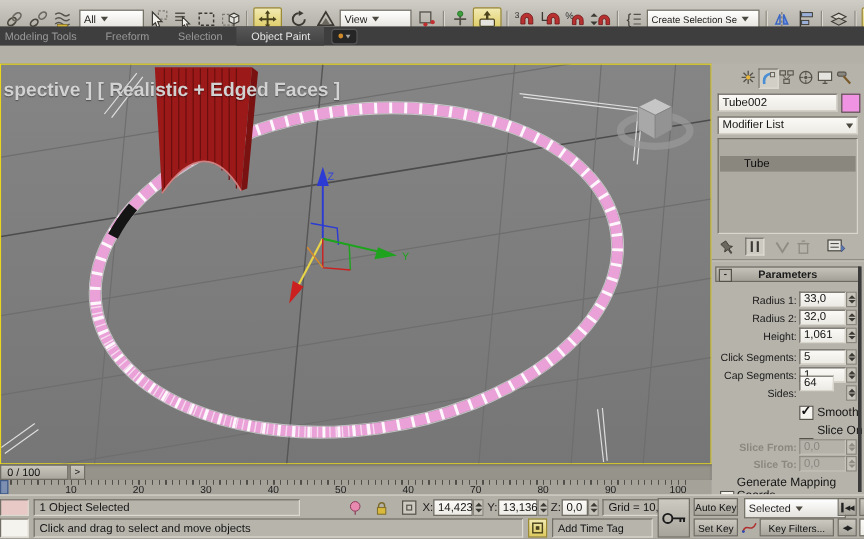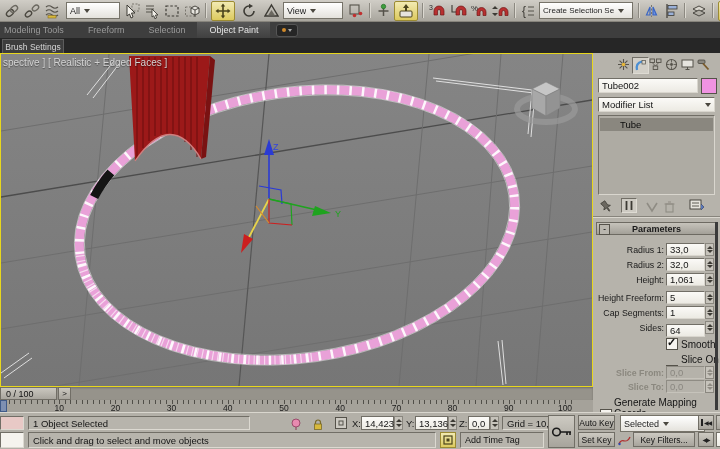--- a/index.html
+++ b/index.html
@@ -3,21 +3,21 @@
 <meta charset="utf-8">
 <style>
   html,body{margin:0;padding:0;background:#555;}
   #app{position:relative;width:720px;height:449px;overflow:hidden;
        font-family:"Liberation Sans",sans-serif;background:#b3b0a8;
        -webkit-font-smoothing:antialiased;}
   .abs{position:absolute;}
   
   #toolbar{left:0;top:0;width:720px;height:22px;
     background:linear-gradient(#d0cdc6,#a9a69e);
-    border-bottom:1px solid #87847c;display:flex;align-items:center;padding:5px 2px;box-sizing:border-box;}
+    border-bottom:1px solid #87847c;display:flex;align-items:center;padding:16px 2px;box-sizing:border-box;}
   .tbtn{height:18px;display:flex;align-items:center;justify-content:center;flex:none;border:1px solid transparent;border-radius:2px;margin:0 1px;}
   .tbtn.hl{background:linear-gradient(#f2eab2,#ddca5e);border:1px solid #9c8b33;}
   .tsep{width:1px;height:15px;background:#8c8981;border-right:1px solid #dcd9d1;margin:0 3px;flex:none;}
   .dd{background:linear-gradient(#ffffff,#e4e2dc);border:1px solid #767369;height:15px;
       font-size:9px;color:#1d1d1d;display:flex;align-items:center;padding:0 3px;flex:none;margin:0 2px;}
   .dd .lbl{white-space:nowrap;overflow:hidden;}
   .darr{width:0;height:0;border-left:3px solid transparent;border-right:3px solid transparent;
         border-top:4px solid #4a473f;margin-left:4px;flex:none;}
   
   #ribbon-tabs{left:0;top:22px;width:720px;height:16px;background:#3e3e3e;display:flex;align-items:center;}
@@ -27,21 +27,21 @@
   #ribbon-pill{width:20px;height:11px;background:#262626;border:1px solid #555;border-radius:3px;
       display:flex;align-items:center;justify-content:center;margin-left:6px;}
   #ribbon-pill .dot{width:4px;height:4px;border-radius:2px;background:#d08a2a;margin-right:2px;}
   #ribbon-sub{left:0;top:38px;width:720px;height:15px;background:#262626;}
   #brush-tab{position:absolute;left:2px;top:1px;width:60px;height:13px;background:#3d3d3d;
      border:1px solid #5c5c5c;border-bottom:none;color:#d6d6d6;font-size:8.5px;
      display:flex;align-items:center;justify-content:center;}
   
   #viewport{left:0;top:53px;width:593px;height:334px;box-sizing:border-box;
      border:1px solid #e8d71c;background:#7e7e7e;}
-  #vp-label{position:absolute;left:2px;top:3px;font-size:10px;color:#d2d2d2;text-shadow:0 1px 1px rgba(0,0,0,.4);}
+  #vp-label{position:absolute;left:2px;top:13px;font-size:16px;color:#d2d2d2;text-shadow:0 1px 1px rgba(0,0,0,.4);font-weight:bold;}
   
   #cpanel{left:593px;top:53px;width:127px;height:359px;background:#b6b3ab;overflow:hidden;}
   .ptab{position:absolute;top:4px;width:15px;height:15px;display:flex;align-items:center;justify-content:center;}
   .ptab.active{background:#d2cfc7;border:1px solid;border-color:#716e66 #dedbd3 #dedbd3 #716e66;}
   .field{background:linear-gradient(#fbfaf7,#eceae3);border:1px solid;border-color:#716e66 #d9d6ce #d9d6ce #716e66;
      font-size:9.5px;color:#141414;display:flex;align-items:center;padding:0 3px;box-sizing:border-box;}
   .spin{width:9px;height:13px;background:#c6c3bb;border:1px solid #8a877f;box-sizing:border-box;
      display:flex;flex-direction:column;align-items:center;justify-content:space-evenly;}
   .spin .u{width:0;height:0;border-left:3px solid transparent;border-right:3px solid transparent;border-bottom:3px solid #3c3a34;}
   .spin .d{width:0;height:0;border-left:3px solid transparent;border-right:3px solid transparent;border-top:3px solid #3c3a34;}
@@ -247,23 +247,20 @@
   <div id="ribbon-tabs" class="abs">
     <span class="rtab clipped">Modeling Tools</span>
     <span class="rtab">Freeform</span>
     <span class="rtab">Selection</span>
     <span class="rtab active">Object Paint</span>
     <span id="ribbon-pill">
         <span class="dot"></span>
         <span class="darr" style="border-top-color:#a8a8a8;margin-left:0;border-left-width:2.5px;border-right-width:2.5px;border-top-width:3.5px"></span>
       </span>
   </div>
-  <div id="ribbon-sub" class="abs">
-    <span id="brush-tab">Brush Settings</span>
-  </div>
 
   <div id="viewport" class="abs">
     <svg width="591" height="332" viewBox="0 0 591 332">
       <defs>
         <linearGradient id="vbg" x1="0" y1="0" x2="0" y2="1">
           <stop offset="0%" stop-color="#858585"></stop>
             <stop offset="100%" stop-color="#767676"></stop>
         </linearGradient>
       </defs>
       <rect x="0" y="0" width="591" height="332" fill="url(#vbg)"></rect>
@@ -395,21 +392,21 @@
         <span>Tube002</span>
       </div>
     <div class="abs" style="left:108px;top:25px;width:14px;height:14px;background:#f093e2;border:1px solid #55524a"></div>
 
     <div class="field abs" style="left:5px;top:44px;width:117px;height:15px">
       <span>Modifier List</span>
       <span class="darr" style="margin-left:auto"></span>
     </div>
 
     <div class="abs" style="left:5px;top:62px;width:117px;height:80px;background:#aeaba3;border:1px solid;border-color:#716e66 #d9d6ce #d9d6ce #716e66;box-sizing:border-box">
-      <div style="margin:2px 1px 0;height:13px;background:#8a877f;color:#0c0c0c;font-size:9.5px;line-height:13px;padding-left:20px">Tube</div>
+      <div style="margin:14px 1px 0;height:13px;background:#8a877f;color:#0c0c0c;font-size:9.5px;line-height:13px;padding-left:20px">Tube</div>
     </div>
 
     <span class="abs" style="left:6px;top:146px">
       <svg width="14" height="14">
           <path d="M4 2 L9 2 L9 7 L11 9 L7.5 9 L7.5 13 L6.5 13 L6.5 9 L3 9 L5 7 Z" fill="#6b6860" stroke="#3c3a34" stroke-width="0.7" transform="rotate(-35 7 7)"></path>
         </svg>
     </span>
     <span class="abs" style="left:28px;top:145px;width:16px;height:15px;background:#cdcac2;border:1px solid;border-color:#716e66 #dedbd3 #dedbd3 #716e66;box-sizing:border-box;display:flex;align-items:center;justify-content:center">
       <svg width="10" height="11">
           <path d="M2.5 1v9M7.5 1v9" stroke="#3c3a34" stroke-width="1.8"></path>
@@ -461,40 +458,40 @@
 
   <div class="prow-label abs" style="top:275px">Height:</div>
   <div class="field abs" style="left:666px;top:273px;width:39px;height:13px">
       <span>1,061</span>
     </div>
   <div class="spin abs" style="left:705px;top:273px">
       <span class="u"></span>
       <span class="d"></span>
     </div>
 
-  <div class="prow-label abs" style="top:293px">Height Freeform:</div>
+  <div class="prow-label abs" style="top:293px">Click Segments:</div>
   <div class="field abs" style="left:666px;top:291px;width:39px;height:13px">
       <span>5</span>
     </div>
   <div class="spin abs" style="left:705px;top:291px">
       <span class="u"></span>
       <span class="d"></span>
     </div>
 
   <div class="prow-label abs" style="top:308px">Cap Segments:</div>
   <div class="field abs" style="left:666px;top:306px;width:39px;height:13px">
       <span>1</span>
     </div>
   <div class="spin abs" style="left:705px;top:306px">
       <span class="u"></span>
       <span class="d"></span>
     </div>
 
   <div class="prow-label abs" style="top:323px">Sides:</div>
-  <div class="field abs" style="left:666px;top:324px;width:39px;height:13px">
+  <div class="field abs" style="left:666px;top:313px;width:29px;height:13px">
       <span>64</span>
     </div>
   <div class="spin abs" style="left:705px;top:321px">
       <span class="u"></span>
       <span class="d"></span>
     </div>
 
   <div class="cb checked abs" style="left:666px;top:338px"></div>
   <div class="cblabel abs" style="left:681px;top:339px">Smooth</div>
 

